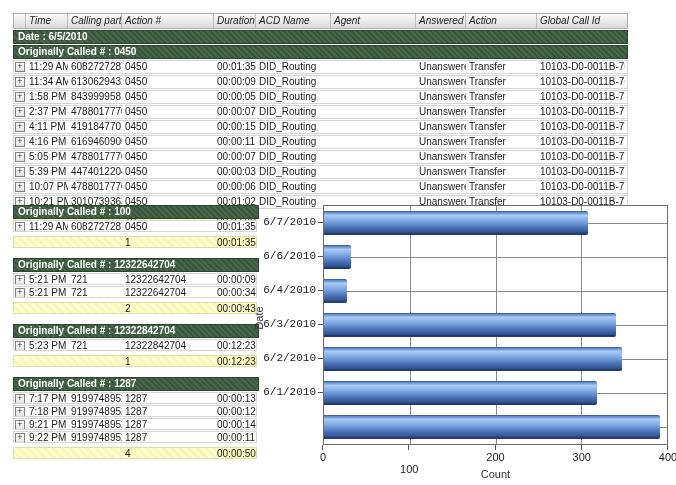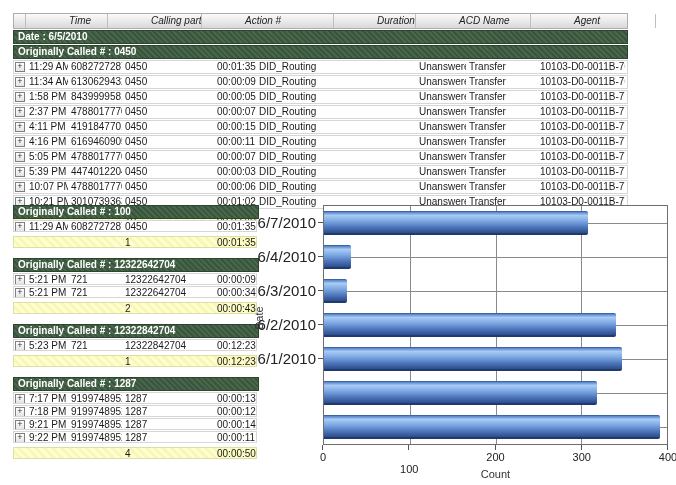--- a/index.html
+++ b/index.html
@@ -4,21 +4,21 @@
 <style>
   html,body{margin:0;padding:0;background:#fff;}
   #screen{position:relative;width:676px;height:485px;background:#fff;overflow:hidden;
           font-family:"Liberation Sans",sans-serif;font-size:10px;color:#1a1a1a;}
 
   
   .main-table{position:absolute;left:13px;top:13px;width:615px;}
   .sub-col{position:absolute;left:13px;top:204px;width:246px;}
 
   .hdr-row{display:grid;grid-template-columns:12px 42px 54px 92px 42px 75px 85px 50px 71px 88px;
-           height:14px;border:1px solid #adadad;background:linear-gradient(#fbfbfb,#d9d9d9);gap:40px;}
+           height:14px;border:1px solid #adadad;background:linear-gradient(#fbfbfb,#d9d9d9);}
   .hcell{font-style:italic;line-height:14px;padding-left:3px;border-right:1px solid #bfbfbf;
          color:#222;overflow:hidden;white-space:nowrap;}
   .hcell:last-child{border-right:none;}
 
   .band{height:12px;line-height:12px;margin-top:1px;padding-left:4px;color:#fff;font-weight:bold;
         border:1px solid #2d452c;
         background:repeating-linear-gradient(45deg,#47664a 0 2px,#3a553d 2px 4px);}
 
   .t-row{display:grid;grid-template-columns:12px 42px 54px 92px 42px 75px 85px 50px 71px 88px;
          height:12px;margin-top:1px;background:#fff;border:1px solid #d6d6d6;}
@@ -32,21 +32,21 @@
   .sum-row{display:grid;height:12px;margin-top:4px;border:1px solid #dedea8;
            background:repeating-linear-gradient(45deg,#ffffcd 0 3px,#f7f7ba 3px 6px);}
   .sub-table{margin-bottom:10px;}
 
   
   .chart{position:absolute;left:245px;top:200px;width:431px;height:285px;}
   .ylabel{position:absolute;left:2px;top:112px;transform:rotate(-90deg);transform-origin:center;
           font-size:11px;color:#333;}
   .cat-labels{position:absolute;left:0;top:5px;width:78px;}
   .cat-label{height:34px;display:flex;align-items:center;justify-content:flex-end;
-             font-size:15px;color:#222;}
+             font-size:11px;color:#222;font-family:Liberation Mono, monospace;}
   .cat-dash{display:inline-block;width:5px;height:1px;background:#555;margin-left:2px;}
   .plot{position:absolute;left:78px;top:5px;width:343px;height:238px;border:1px solid #6e6e6e;background:#fff;}
   .vgrid{position:absolute;top:0;bottom:0;width:1px;background:#8a8a8a;z-index:0;}
   .crow{position:relative;height:34px;}
   .hgrid{position:absolute;left:0;right:0;top:17px;height:1px;background:#8a8a8a;z-index:0;}
   .bar{position:absolute;left:0;top:5px;height:24px;z-index:2;border-radius:0 2px 2px 0;
        border-top:1px solid #3c64a8;border-bottom:2px solid #1e3a6e;box-sizing:border-box;}
   .xticks{position:absolute;left:78px;top:245px;width:345px;height:5px;}
   .xtick-mark{position:absolute;top:0;width:1px;height:5px;background:#555;}
   .xtick-labels{position:absolute;left:78px;top:251px;width:345px;height:13px;}
@@ -308,20 +308,24 @@
     </div>
 
   <div class="chart">
     <div class="ylabel">Date</div>
     <div class="cat-labels" id="cat-labels">
         <div class="cat-label">
           <span>6/7/2010</span>
           <span class="cat-dash"></span>
         </div>
         <div class="cat-label">
+          <span>6/6/2010</span>
+          <span class="cat-dash"></span>
+        </div>
+        <div class="cat-label">
           <span>6/4/2010</span>
           <span class="cat-dash"></span>
         </div>
         <div class="cat-label">
           <span>6/3/2010</span>
           <span class="cat-dash"></span>
         </div>
         <div class="cat-label">
           <span>6/2/2010</span>
           <span class="cat-dash"></span>

